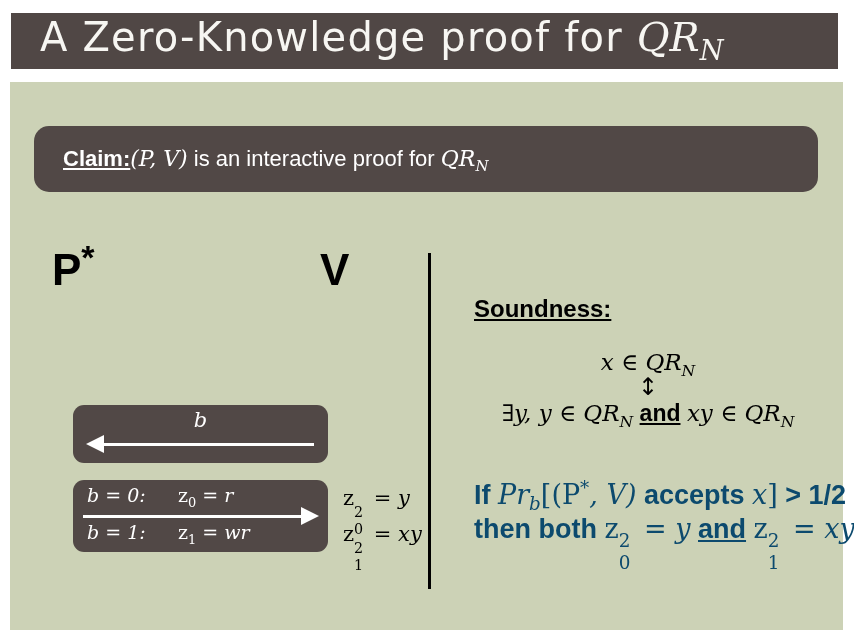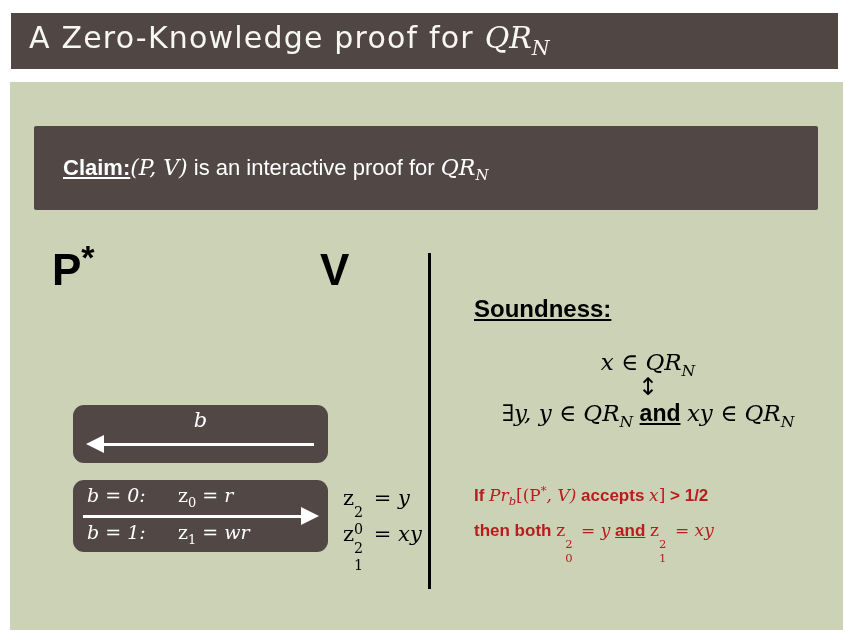--- a/index.html
+++ b/index.html
@@ -27,25 +27,25 @@
     position: absolute;
     left: 11px;
     top: 13px;
     width: 827px;
     height: 56px;
     background: #504745;
     box-sizing: border-box;
   }
   .title-text {
     position: absolute;
-    left: 18px;
+    left: 29px;
     top: 50%;
     transform: translateY(-52%);
     color: #f7f6f2;
-    font-size: 30px;
+    font-size: 40px;
     font-weight: 400;
     letter-spacing: 1.2px;
     white-space: nowrap;
     font-family: "DejaVu Sans", sans-serif;
   }
   .title-text .mathit {
     font-family: "DejaVu Serif", serif;
     font-style: italic;
     letter-spacing: 0;
   }
@@ -64,23 +64,23 @@
     height: 548px;
     background: #ccd2b6;
   }
 
   
   .claim-box {
     position: absolute;
     left: 24px;
     top: 44px;
     width: 784px;
-    height: 84px;
+    height: 66px;
     background: #514846;
-    border-radius: 2px;
+    border-radius: 15px;
     box-sizing: border-box;
   }
   .claim-text {
     position: absolute;
     left: 29px;
     top: 50%;
     transform: translateY(-50%);
     color: #ffffff;
     font-size: 22px;
     white-space: nowrap;
@@ -223,22 +223,22 @@
     line-height: 1.1;
   }
   .sound-math .row { display: block; white-space: nowrap; }
   .u { text-decoration: underline; }
   .bold { font-weight: bold; }
 
   .sound-concl {
     position: absolute;
     left: 464px;
     top: 396px;
-    color: #b91c1c;
-    font-size: 17px;
+    color: #0c4a6e;
+    font-size: 27px;
     font-weight: bold;
     line-height: 34px;
     white-space: nowrap;
   }
   .sound-concl .mi, .sound-concl .mr { font-weight: normal; }
   .sup { font-size: 0.68em; vertical-align: super; line-height: 0; }
   .sb  { font-size: 0.68em; vertical-align: sub;   line-height: 0; }
   .subsup {
     display: inline-block;
     position: relative;

